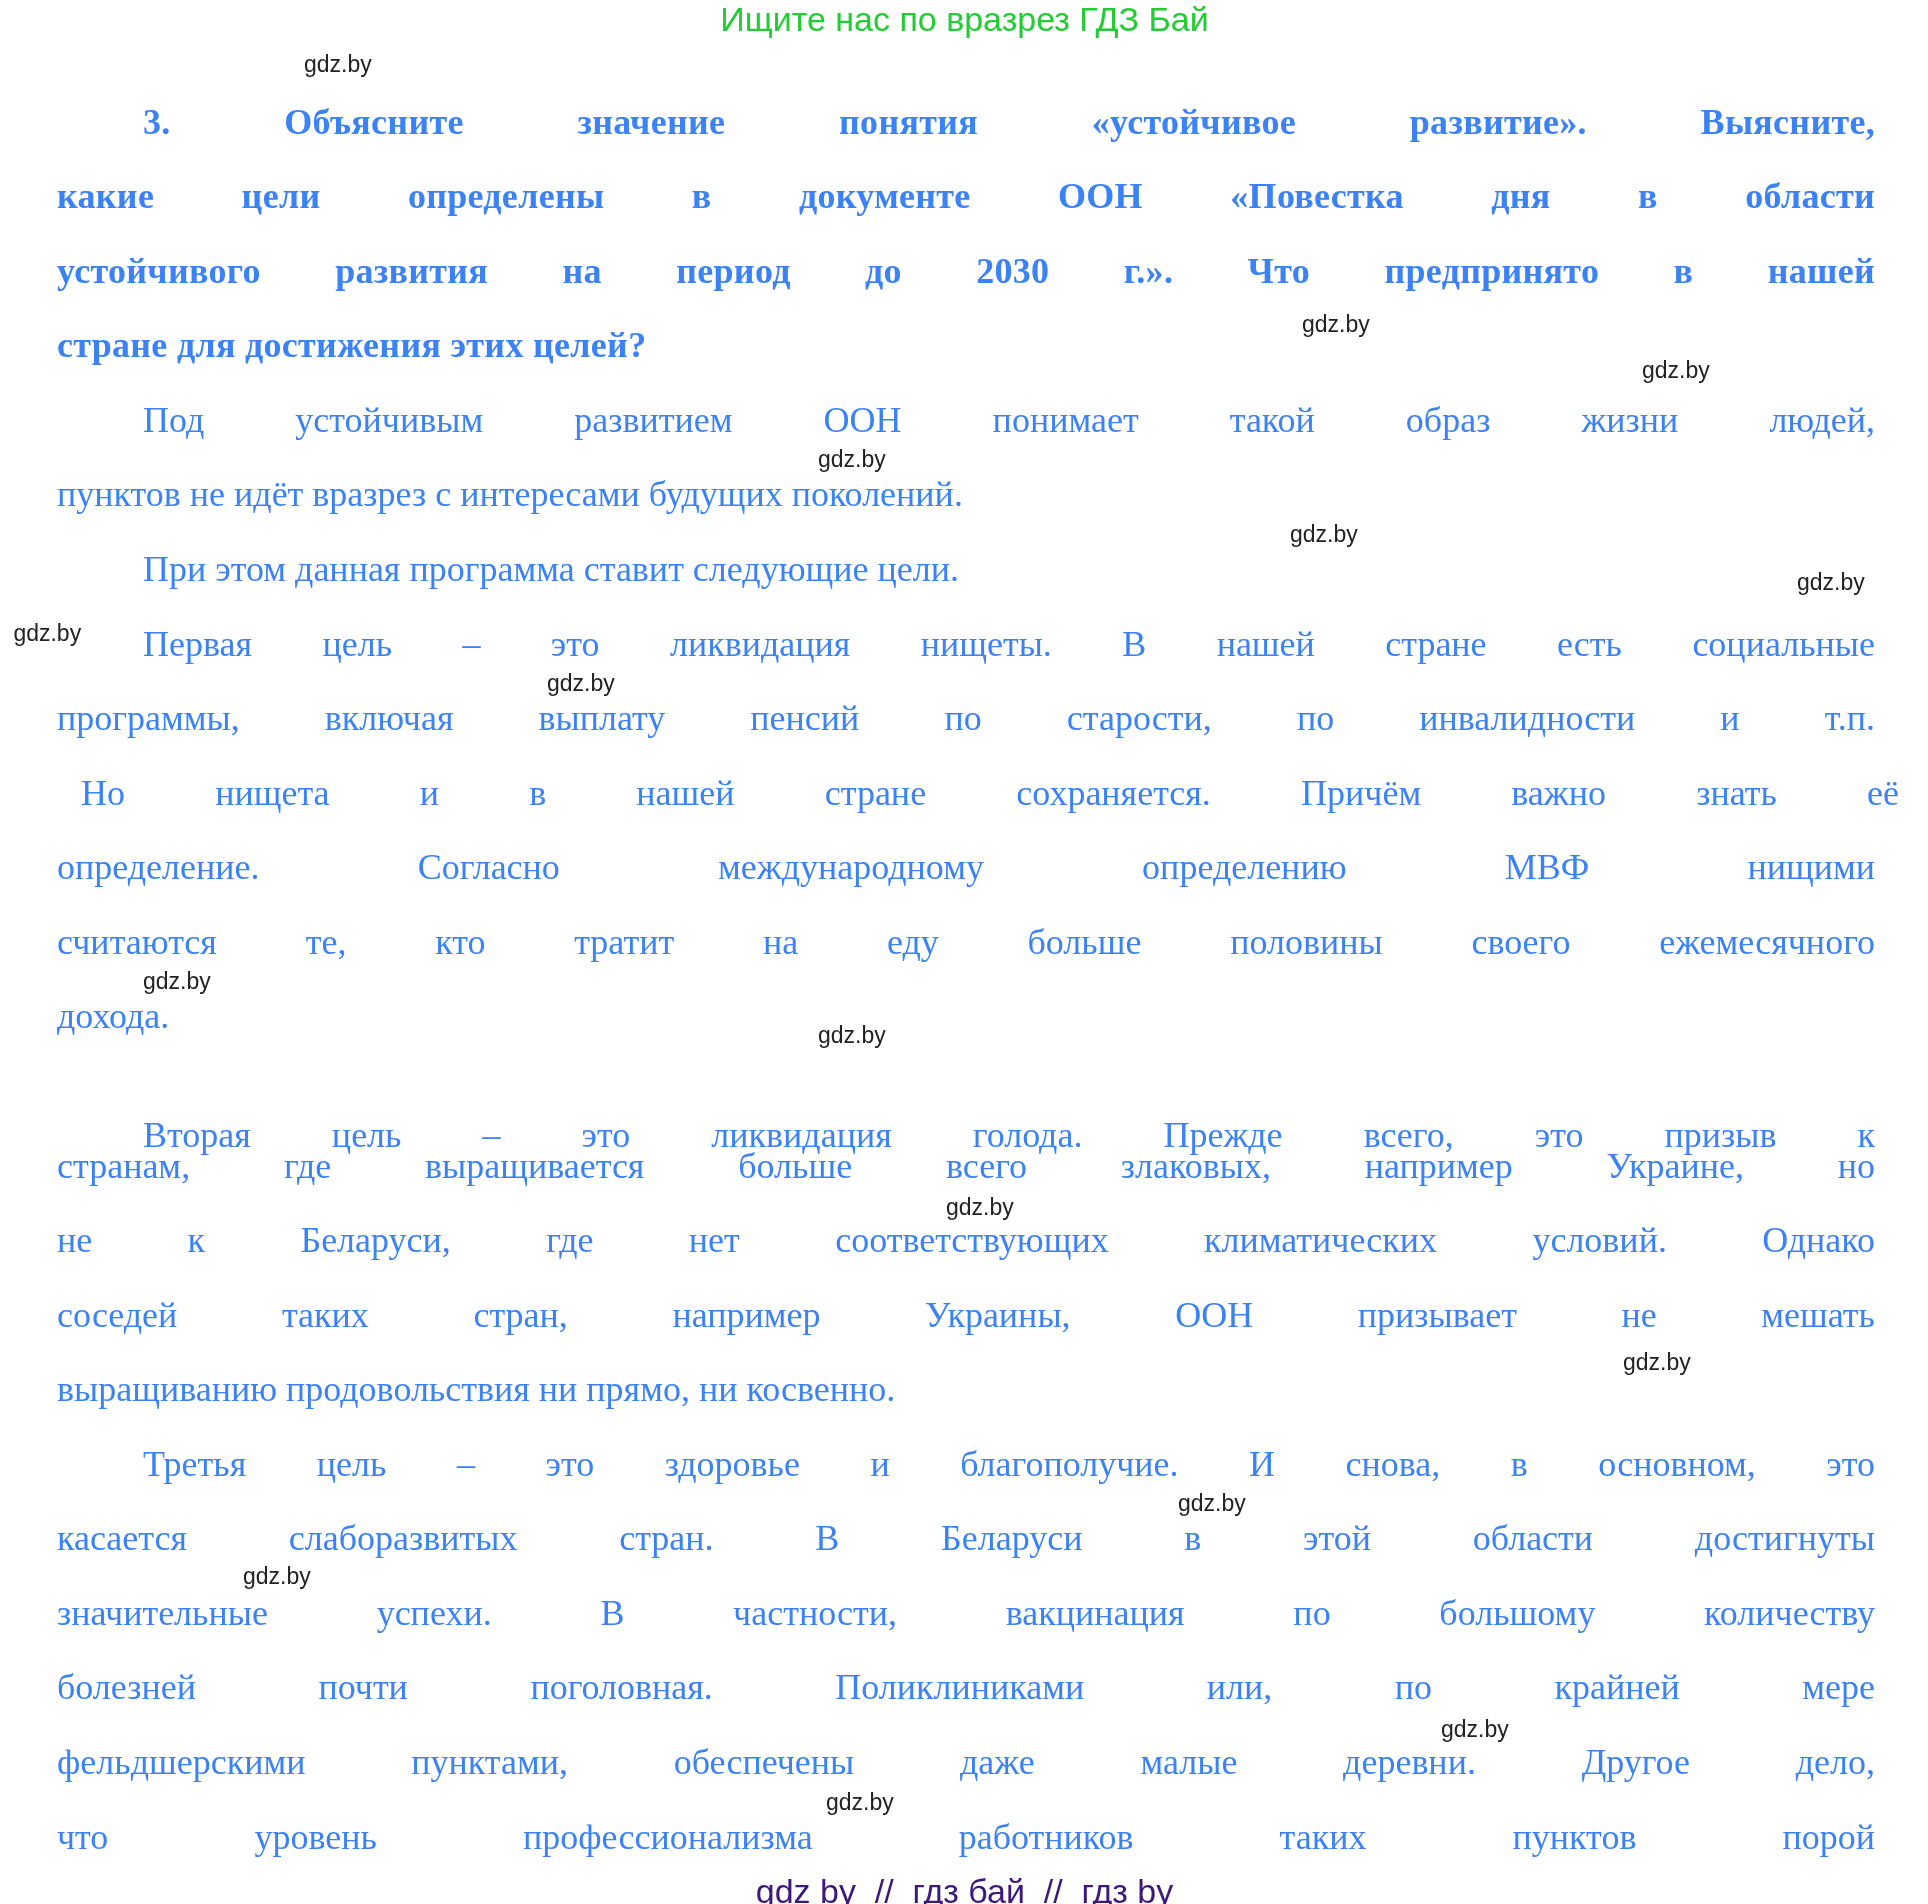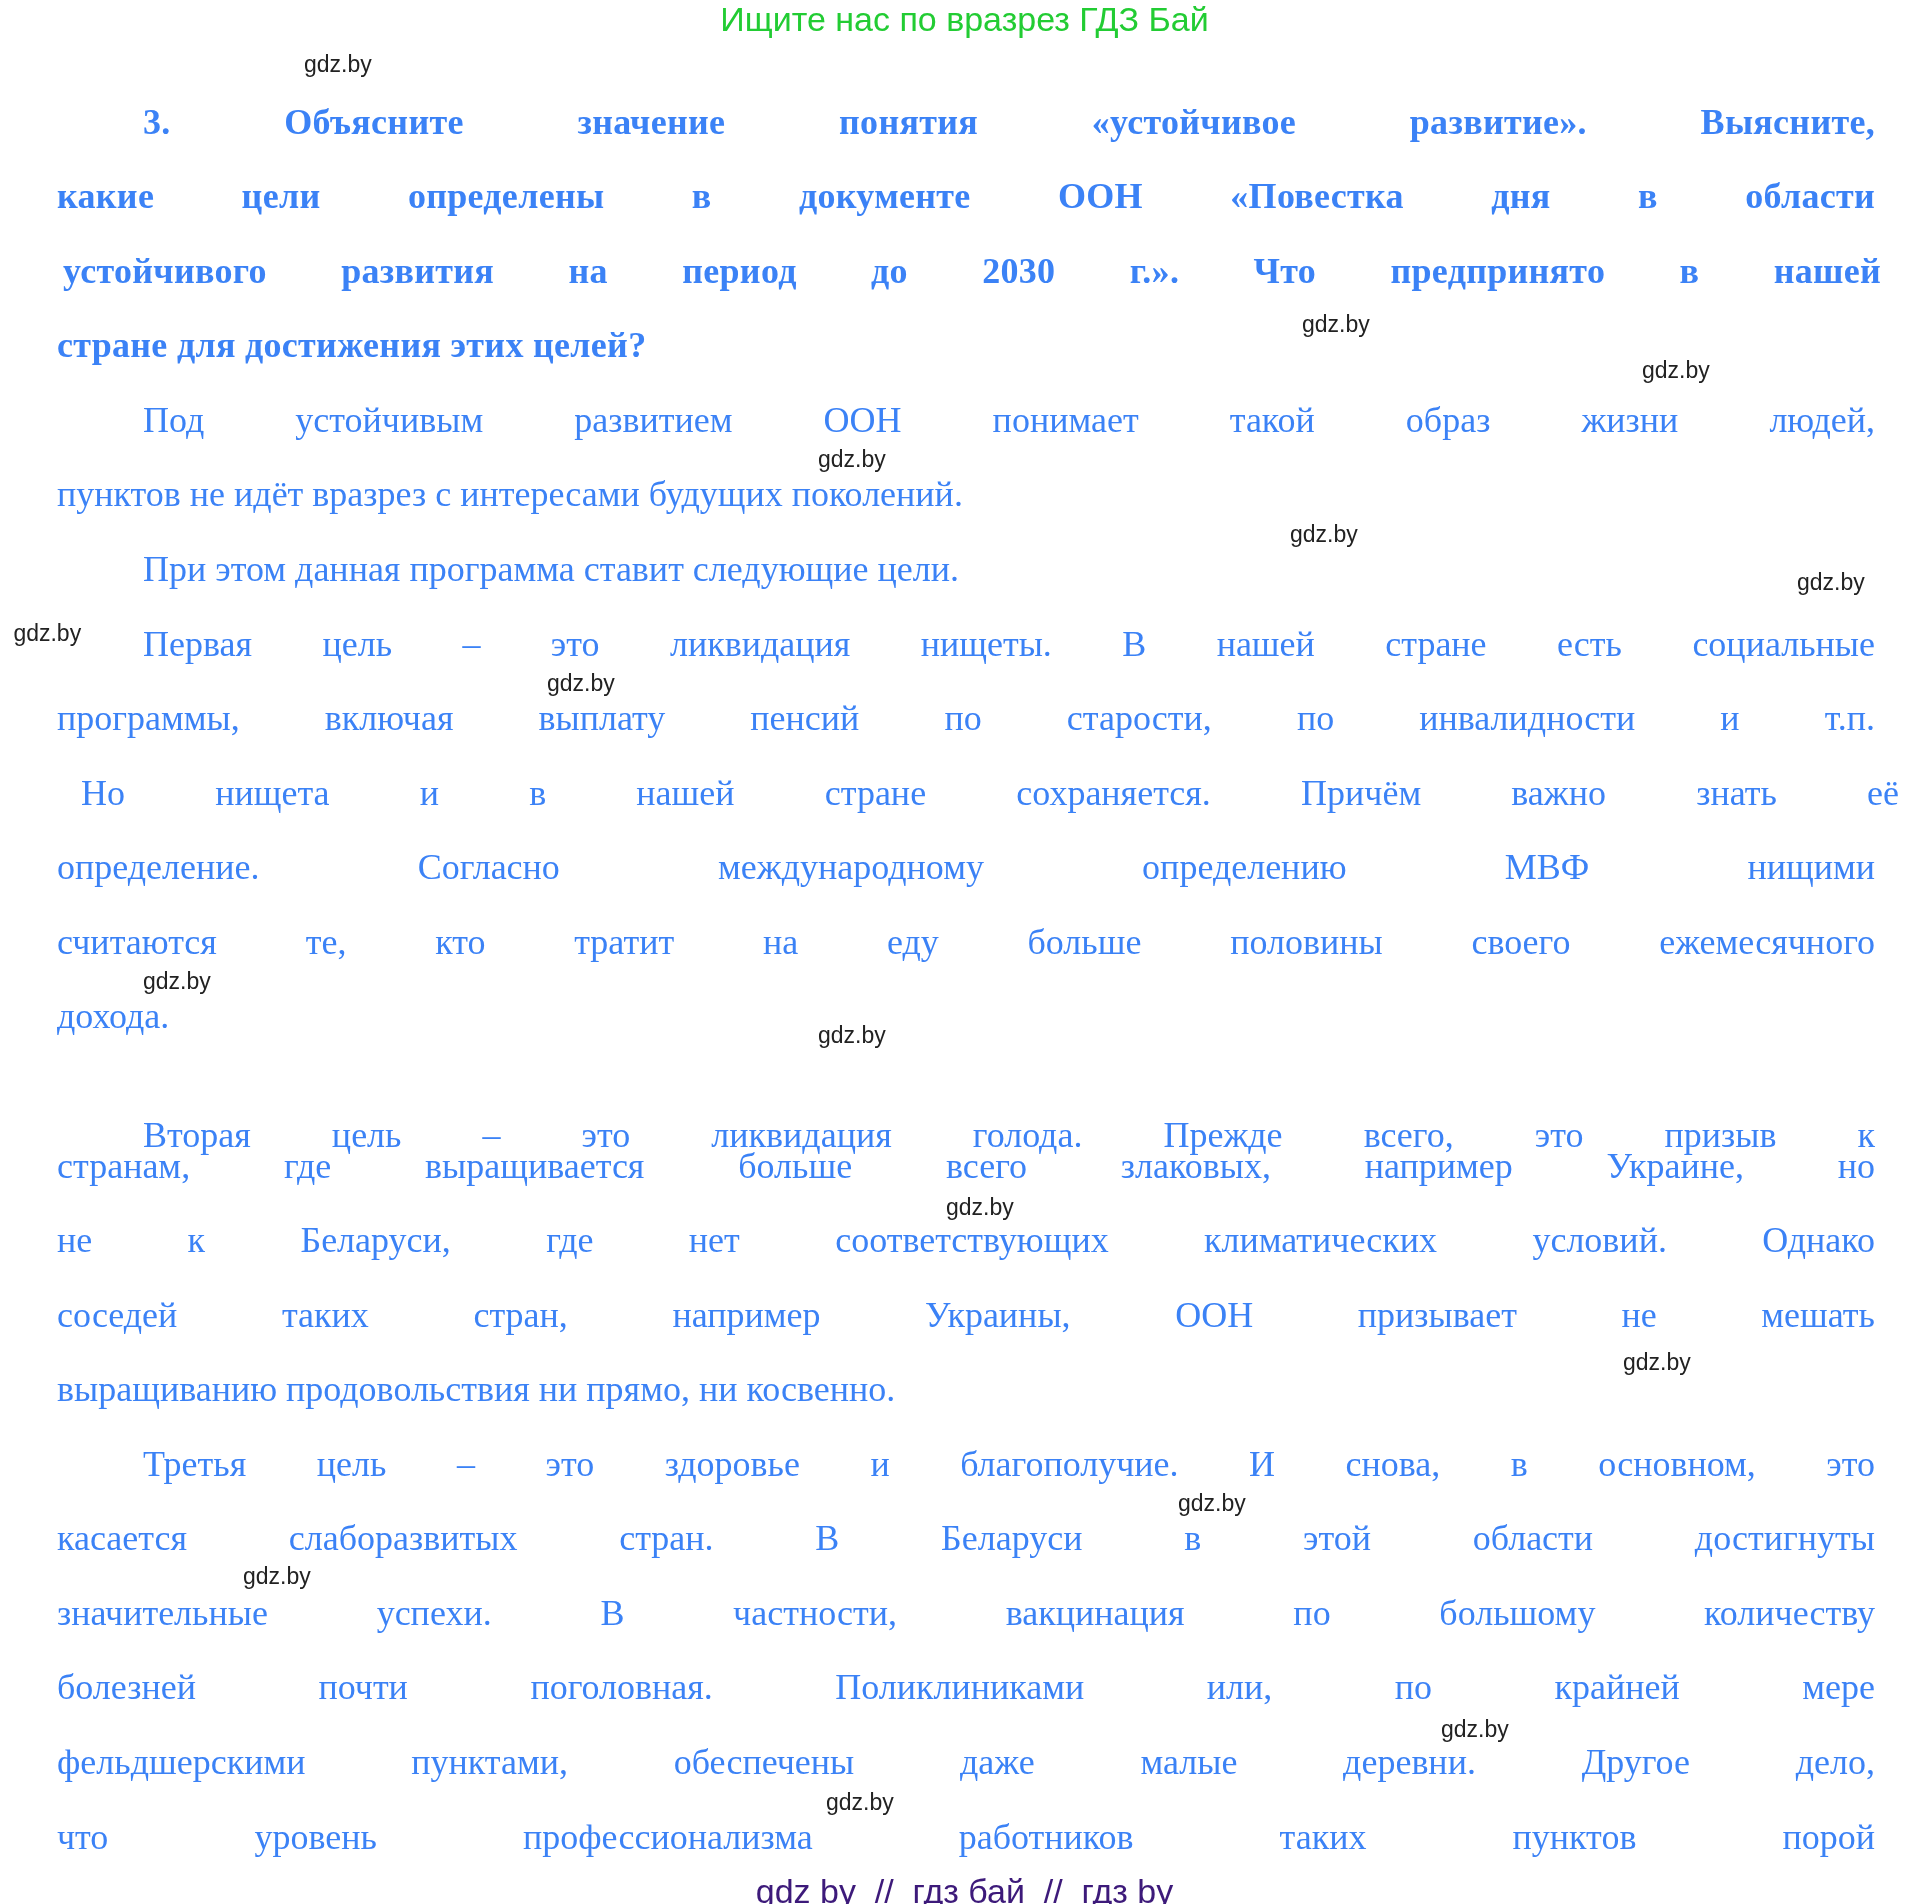--- a/index.html
+++ b/index.html
@@ -27,21 +27,21 @@
     line-height:29px; color:#222; white-space:nowrap;
   }
 </style>
 </head>
 <body>
 
 <div class="header-banner">Ищите нас по вразрез ГДЗ Бай</div>
 
 <div class="line bold justify indent" style="top:94px;">3. Объясните значение понятия «устойчивое развитие». Выясните,</div>
 <div class="line bold justify" style="top:168px;">какие цели определены в документе ООН «Повестка дня в области</div>
-<div class="line bold justify" style="top:243px;margin-left:6px;">устойчивого развития на период до 2030 г.». Что предпринято в нашей</div>
+<div class="line bold justify" style="top:243px;">устойчивого развития на период до 2030 г.». Что предпринято в нашей</div>
 <div class="line bold" style="top:317px;">стране для достижения этих целей?</div>
 
 <div class="line justify indent" style="top:392px;">Под устойчивым развитием ООН понимает такой образ жизни людей,</div>
 <div class="line" style="top:466px;">пунктов не идёт вразрез с интересами будущих поколений.</div>
 <div class="line indent" style="top:541px;">При этом данная программа ставит следующие цели.</div>
 <div class="line justify indent" style="top:616px;">Первая цель – это ликвидация нищеты. В нашей стране есть социальные</div>
 <div class="line justify" style="top:690px;">программы, включая выплату пенсий по старости, по инвалидности и т.п.</div>
 <div class="line justify" style="top:765px;margin-left:24px;">Но нищета и в нашей стране сохраняется. Причём важно знать её</div>
 <div class="line justify" style="top:839px;">определение. Согласно международному определению МВФ нищими</div>
 <div class="line justify" style="top:914px;">считаются те, кто тратит на еду больше половины своего ежемесячного</div>

